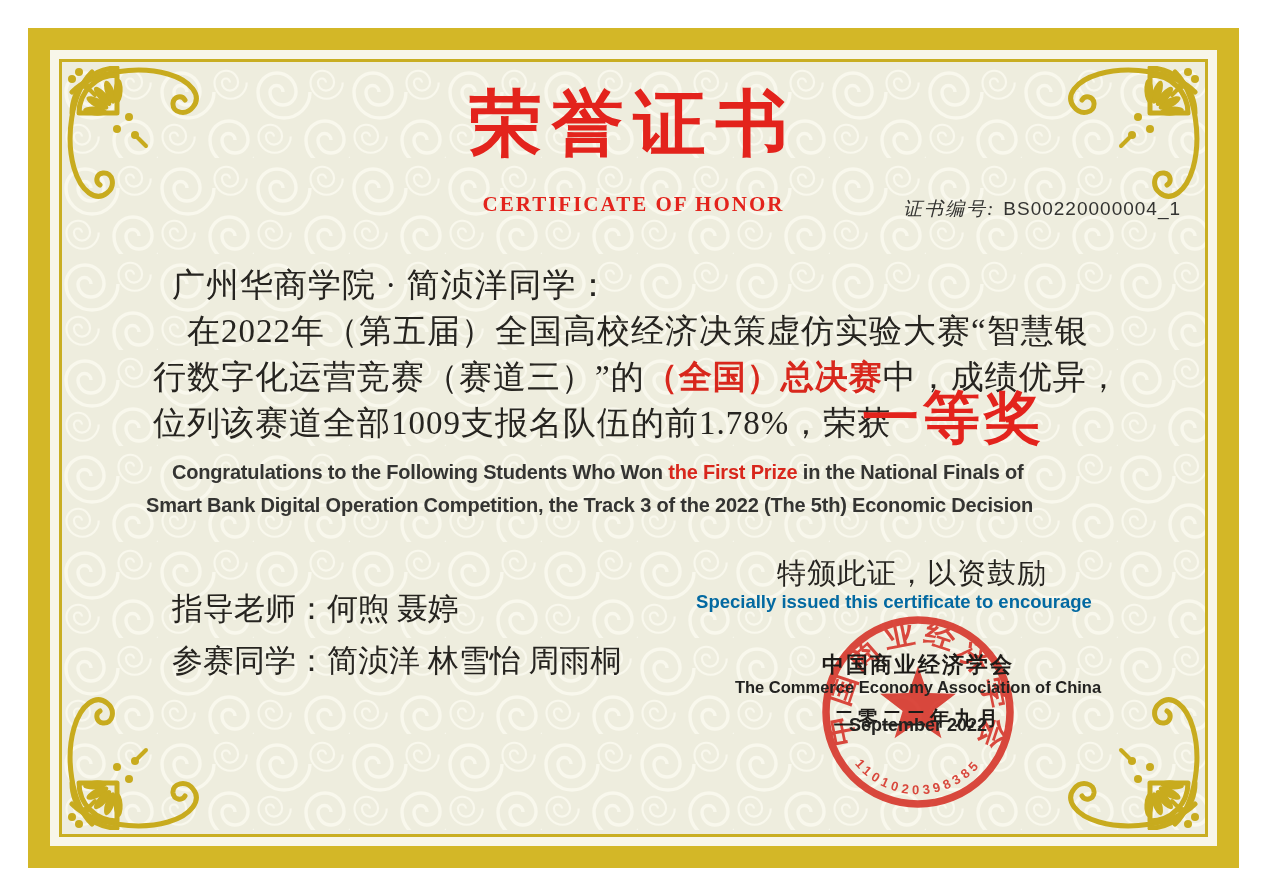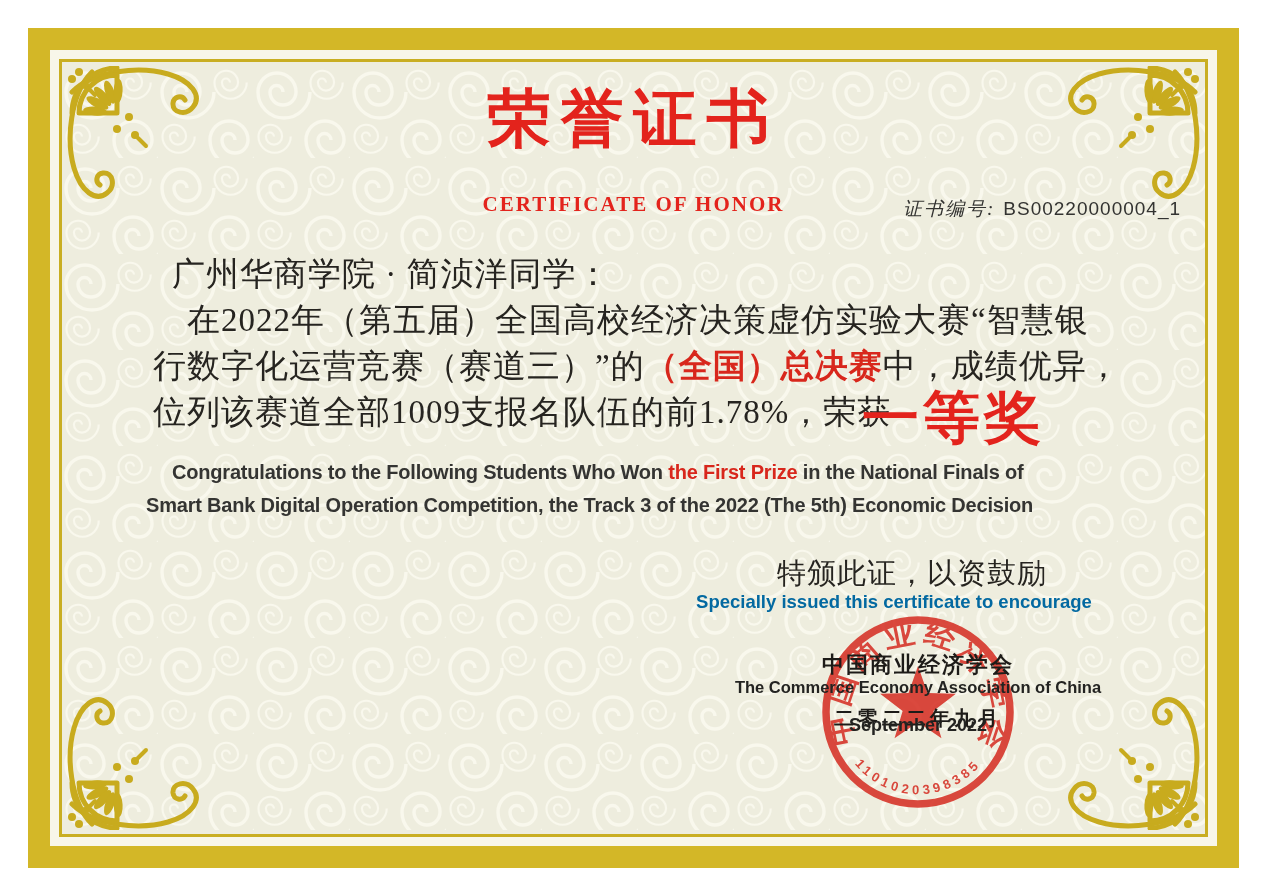--- a/index.html
+++ b/index.html
@@ -28,39 +28,39 @@
   .corner.tr { right:66px; top:66px;  transform:scaleX(-1); }
   .corner.bl { left:66px;  bottom:66px; transform:scaleY(-1); }
   .corner.br { right:66px; bottom:66px; transform:scale(-1,-1); }
 
   .content { position:absolute; inset:0; z-index:3; }
 
   .title {
     position:absolute; left:0; top:86px; width:100%;
     text-align:center; color:#e3231c;
     font-family:"DejaVu Sans", sans-serif;
-    font-size:63px; font-weight:900; letter-spacing:10px;
+    font-size:72px; font-weight:900; letter-spacing:10px;
     line-height:1.05;
   }
   .subtitle {
     position:absolute; left:0; top:192px; width:100%;
     text-align:center; color:#e3231c;
     font-family:"Liberation Serif", serif;
     font-size:21px; font-weight:700; letter-spacing:2px;
   }
   .certno {
     position:absolute; left:903px; top:196px;
     font-size:19px; color:#333331; white-space:nowrap;
   }
   .certno .lab { font-family:"Liberation Serif", serif; font-style:italic; letter-spacing:2px; }
   .certno .val { font-family:"Liberation Sans", sans-serif; margin-left:8px; letter-spacing:1px; }
 
   .kai { font-family:"Liberation Serif", serif; color:#262420; }
 
-  .bodytext { position:absolute; left:153px; top:251px; width:960px;
+  .bodytext { position:absolute; left:153px; top:262px; width:960px;
     font-size:33px; line-height:46px; letter-spacing:1px; }
   .bodytext .bl { white-space:nowrap; }
   .bl1 { padding-left:19px; }
   .bl2 { padding-left:34px; }
   .redseg { color:#d8271c; font-weight:700; }
 
   .award {
     position:absolute; left:862px; top:380px;
     font-family:"Liberation Serif", serif;
     color:#e3231c; font-size:57px; font-weight:900; letter-spacing:4px;
@@ -196,20 +196,24 @@
     <div class="award">一等奖</div>
 
     <div class="english">
       <div class="el el1"><span>Congratulations to the Following Students Who Won </span><span class="eng-red">the First Prize</span><span> in the National Finals of</span></div>
       <div class="el">Smart Bank Digital Operation Competition, the Track 3 of the 2022 (The 5th) Economic Decision</div>
     </div>
 
     <div class="issue-zh kai">特颁此证，以资鼓励</div>
     <div class="issue-en">Specially issued this certificate to encourage</div>
 
+    <div class="people kai">
+      <div class="row"><span>指导老师：</span><span>何煦 聂婷</span></div>
+      <div class="row"><span>参赛同学：</span><span>简浈洋 林雪怡 周雨桐</span></div>
+    </div>
 
     <div class="seal-label sl-orgzh">中国商业经济学会</div>
     <div class="seal-label sl-orgen">The Commerce Economy Association of China</div>
     <div class="seal-label sl-datezh">二零二二年九月</div>
     <div class="seal-label sl-dateen">September 2022</div>
 
   </div>
 </div>
 
 </body></html>

